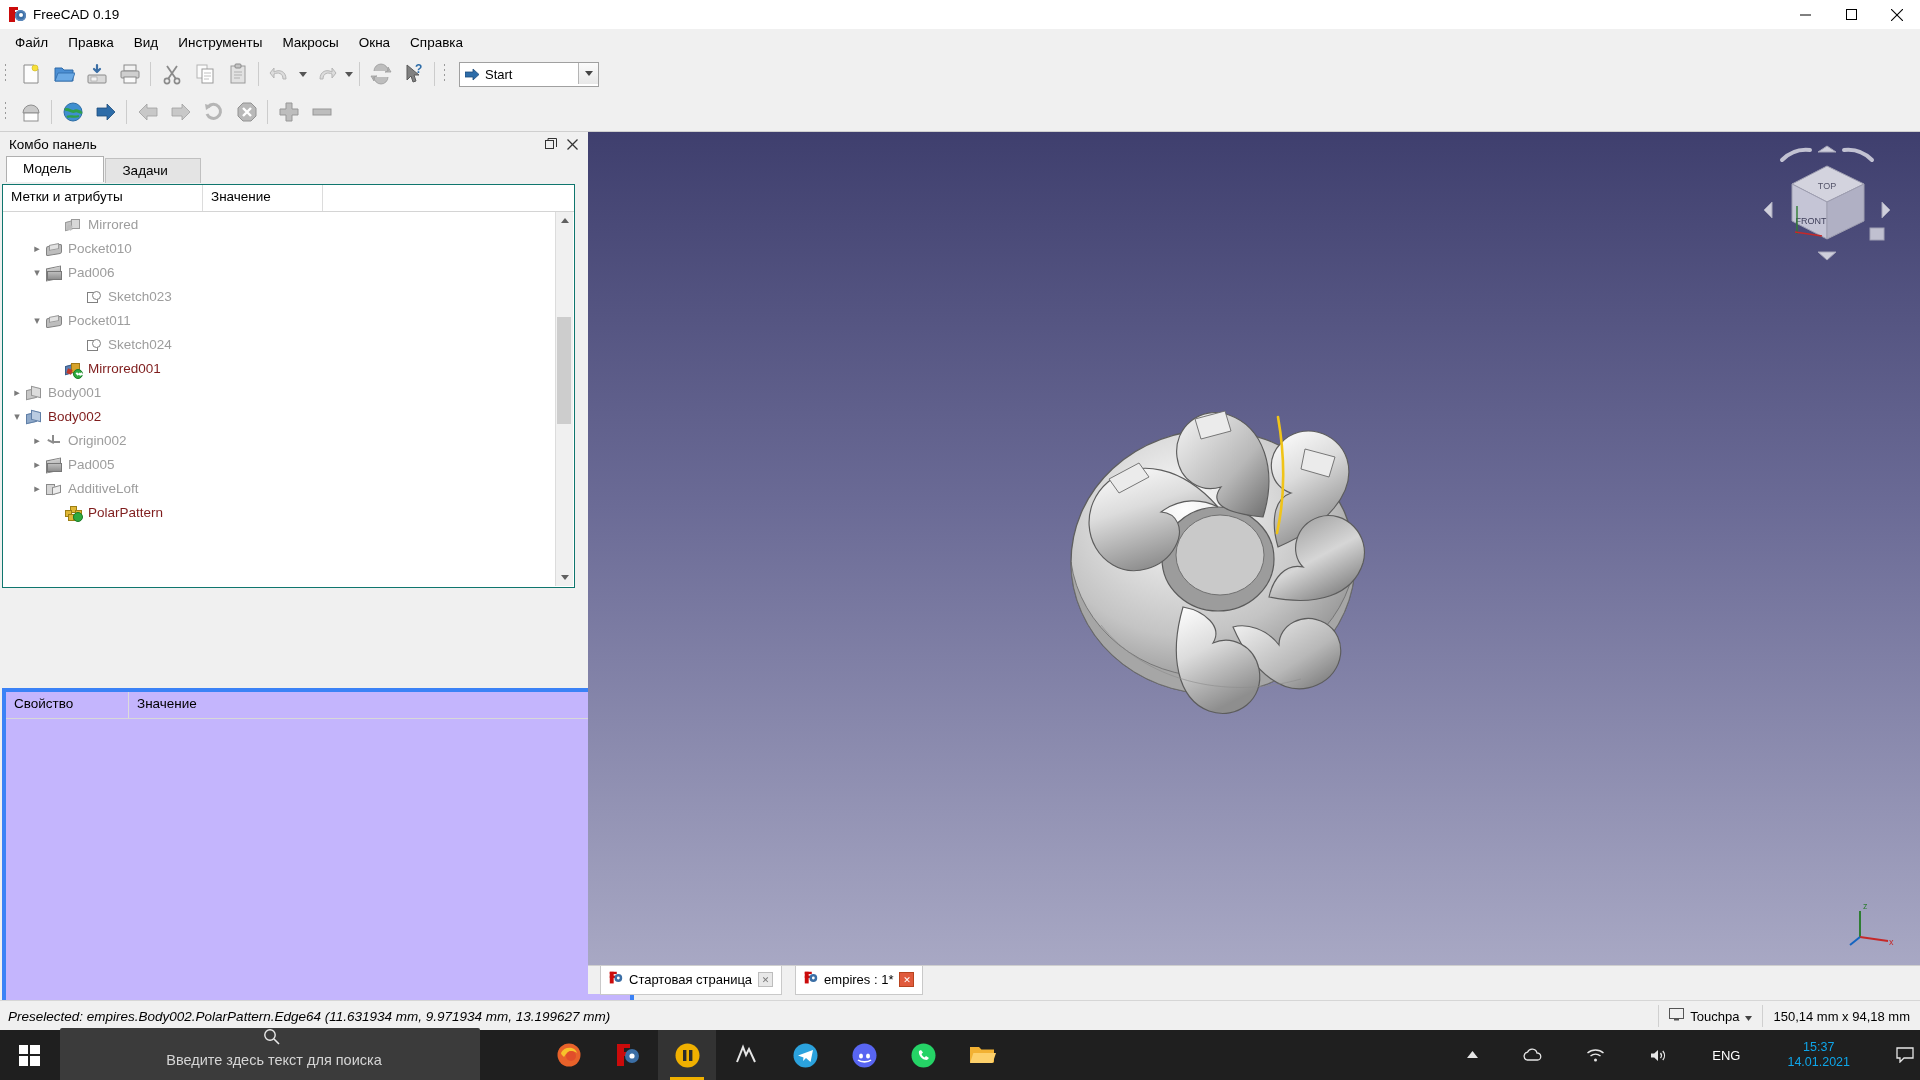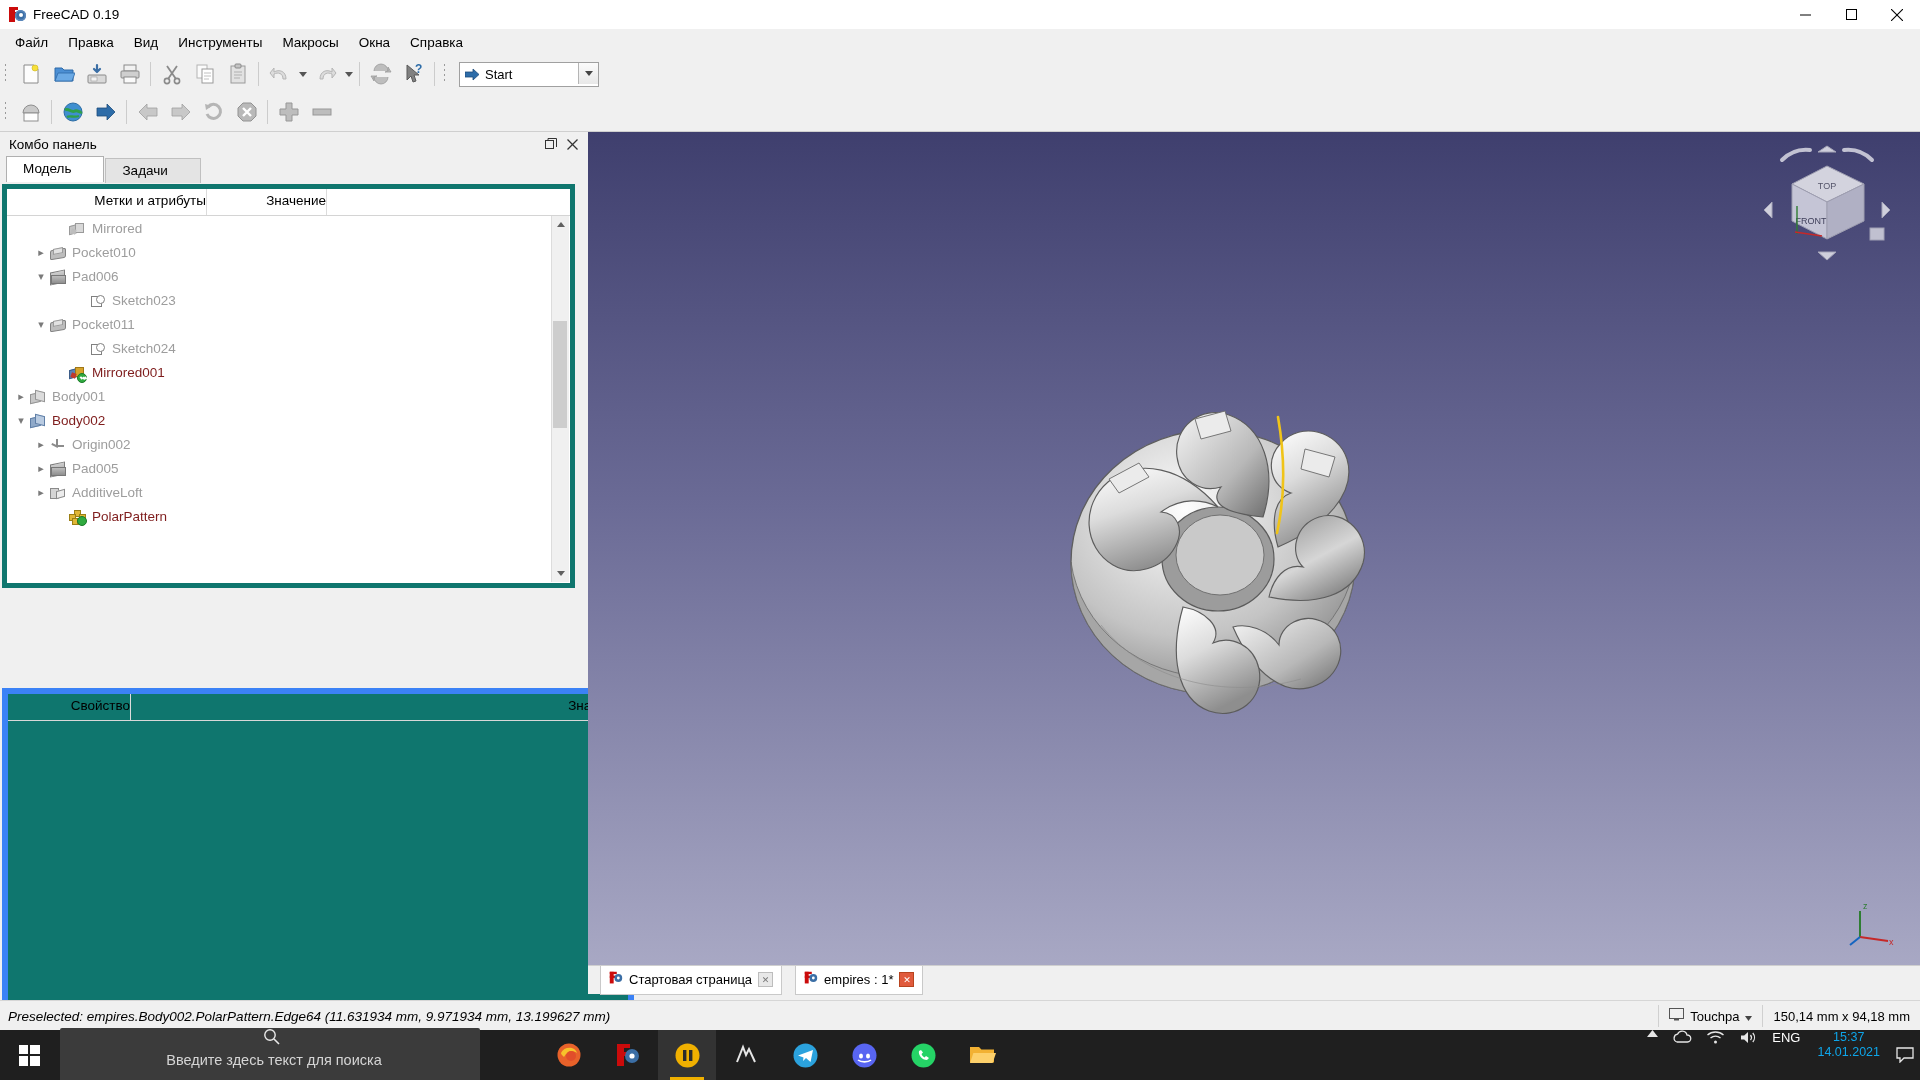--- a/index.html
+++ b/index.html
@@ -70,40 +70,39 @@
   .wb-select .wb-drop {
     position:absolute; right:0; top:0; width:19px; height:21px;
     background:linear-gradient(#fbfbfb,#e8e8e8); border-left:1px solid #b5b5b5;
     display:flex; align-items:center; justify-content:center;
   }
 
   
   .combo-panel {
     position:absolute; left:0; top:132px; width:585px; height:816px;
     background:#f0f0f0;
-    text-align:right;
   }
   .panel-title {
     height:24px; display:flex; align-items:center; padding-left:9px;
     font-size:13.5px; background:#f0f0f0; position:relative;
   }
   .panel-title-btns { position:absolute; right:6px; top:0; height:24px; display:flex; align-items:center; gap:9px; }
   .ptb { width:13px; height:13px; display:flex; align-items:center; justify-content:center; }
 
   .tabs-row { height:26px; display:flex; align-items:flex-end; padding-left:6px; background:#f0f0f0; }
   .tab {
     padding:4px 32px 5px 16px; font-size:13.5px;
     background:#e4e4e4; border:1px solid #c0c0c0; border-bottom:none;
     margin-right:1px; position:relative; top:1px;
   }
   .tab.active { background:#ffffff; border-color:#b0b0b0; top:0; padding-bottom:6px; z-index:2; }
 
   .tree-box {
     position:absolute; left:2px; top:52px; width:573px; height:404px;
-    background:#ffffff; border:5px solid #0f766e; box-sizing:border-box; overflow:hidden;
+    background:#ffffff; border:1px solid #0f766e; box-sizing:border-box; overflow:hidden;
   }
   .tree-head { display:flex; height:26px; border-bottom:1px solid #d4d4d4; background:#ffffff; }
   .th { font-size:13.5px; padding:4px 0 0 8px; box-sizing:border-box; }
   .th-1 { width:200px; border-right:1px solid #dcdcdc; }
   .th-2 { width:120px; border-right:1px solid #dcdcdc; }
   .th-3 { flex:1; }
   .tree-body { position:relative; }
   .tr {
     height:24px; display:flex; align-items:center; font-size:13.5px;
     white-space:nowrap;
@@ -155,21 +154,21 @@
   .tree-scroll {
     position:absolute; right:1px; top:27px; width:17px; bottom:1px; background:#f0f0f0;
     border-left:1px solid #dcdcdc;
   }
   .ts-up, .ts-dn { width:17px; height:17px; background:#f0f0f0; display:flex; align-items:center; justify-content:center; }
   .ts-dn { position:absolute; bottom:0; }
   .ts-thumb { position:absolute; left:1px; top:105px; width:14px; height:107px; background:#cdcdcd; }
 
   .prop-box {
     position:absolute; left:2px; top:556px; width:632px; height:390px;
-    background:#0f766e; border:6px solid #3b82f6; box-sizing:border-box;
+    background:#c4b5fd; border:4px solid #3b82f6; box-sizing:border-box;
   }
   .prop-head { display:flex; height:26px; border-bottom:1px solid #d8d8d8; }
   .ph { font-size:13.5px; padding:4px 0 0 8px; box-sizing:border-box; }
   .ph-1 { width:123px; border-right:1px solid #dcdcdc; }
   .ph-2 { flex:1; }
 
   
   .view3d {
     position:absolute; left:588px; top:132px; width:1332px; height:833px;
     background:linear-gradient(#3f3f6e 0%, #6b6b96 45%, #a8a8c4 100%);
@@ -220,21 +219,21 @@
   .search-box {
     width:420px; height:54px; background:#3b3b3b; border-radius:2px;
     display:flex; align-items:center; margin-left:2px;flex-direction:column;
   }
   .search-box .mag { margin:0 11px 0 13px; flex:none; }
   .search-box .ph { color:#d5d5d5; font-size:14.5px; }
   .tb-apps { display:flex; align-items:center; margin-left:60px; gap:1px; }
   .tb-app { width:58px; height:50px; display:flex; align-items:center; justify-content:center; position:relative; }
   .tb-app.active { background:#333333; }
   .tb-app.active:after { content:""; position:absolute; left:12px; bottom:0; width:34px; height:3px; background:#f0b000; }
-  .tray { position:absolute; right:0; top:0; height:50px; display:flex; align-items:flex-start; color:#fff; }
+  .tray { position:absolute; right:0; top:0; height:50px; display:flex; align-items:center; color:#fff;gap:30px; }
   .tray-item { padding:0 7px; display:flex; align-items:center; }
   .clock { text-align:center; font-size:12.5px; line-height:15px; padding:0 10px; color:#0ea5e9; }
   .notif { width:30px; height:50px; display:flex; align-items:center; justify-content:center; }
 </style>
 </head>
 <body>
 
 <div id="app">
 
   <div class="titlebar">

